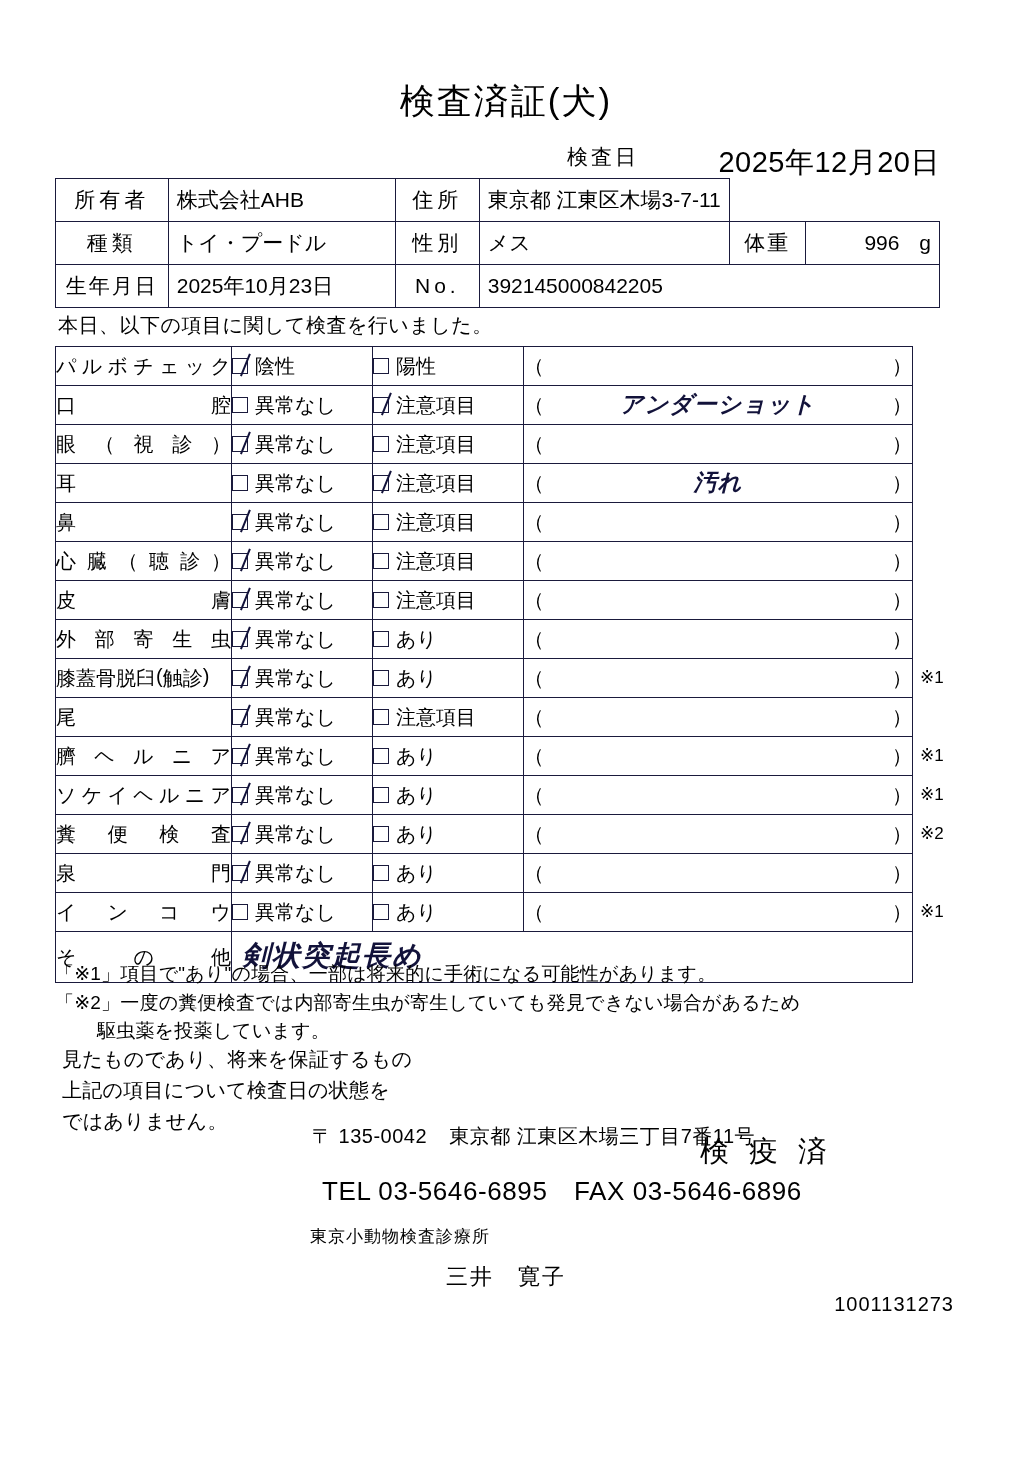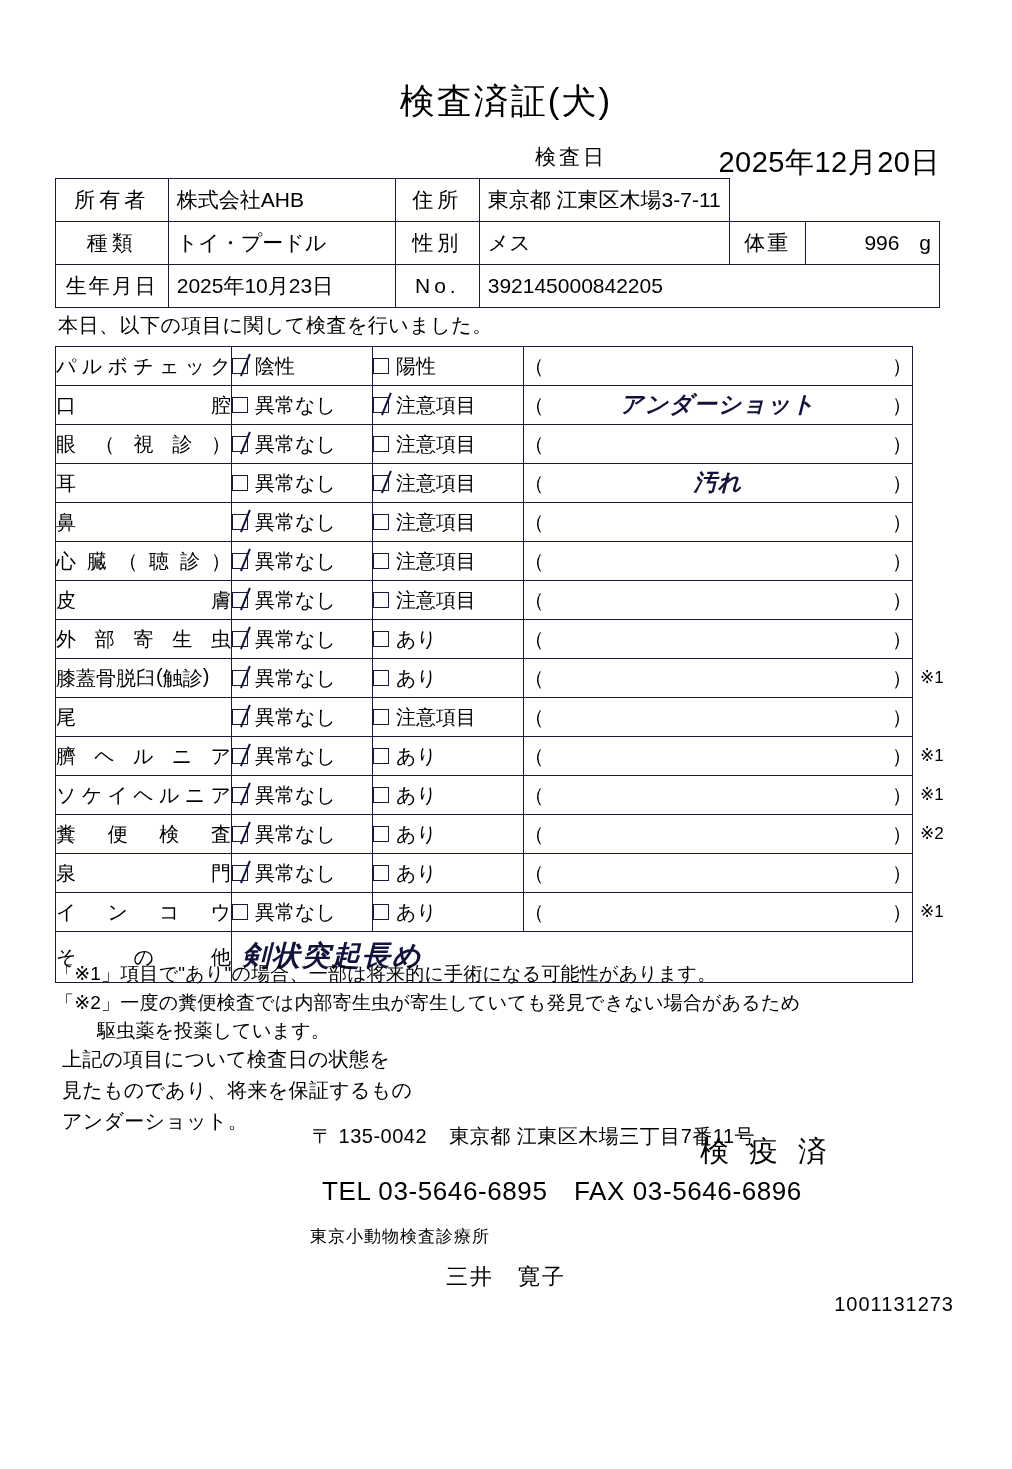--- a/index.html
+++ b/index.html
@@ -38,21 +38,21 @@
   .examdate-row {
     position: absolute;
     left: 55px;
     top: 143px;
     width: 885px;
     height: 28px;
     font-size: 21px;
   }
   .examdate-label {
     position: absolute;
-    left: 480px;
+    left: 512px;
     top: 0;
     letter-spacing: 3px;
   }
   .examdate-value {
     position: absolute;
     right: 0;
     top: 0;
     font-size: 29px;
     letter-spacing: 0.5px;
   }
@@ -588,23 +588,23 @@
       </tbody>
   </table>
 
   <div class="footnotes">
     <div>「※1」項目で"あり"の場合、一部は将来的に手術になる可能性があります。</div>
     <div>「※2」一度の糞便検査では内部寄生虫が寄生していても発見できない場合があるため</div>
     <div class="indent">駆虫薬を投薬しています。</div>
   </div>
 
   <div class="statement">
+    <div>見たものであり、将来を保証するもの</div>
     <div>上記の項目について検査日の状態を</div>
-    <div>見たものであり、将来を保証するもの</div>
-    <div>アンダーショット。</div>
+    <div>ではありません。</div>
   </div>
 
   <div class="quarantine">検 疫 済</div>
 
   <div class="addr">
     <span class="zip">〒 135-0042</span>
     <span>東京都 江東区木場三丁目7番11号</span>
   </div>
   <div class="tel">TEL 03-5646-6895　FAX 03-5646-6896</div>
   <div class="clinic">東京小動物検査診療所</div>

